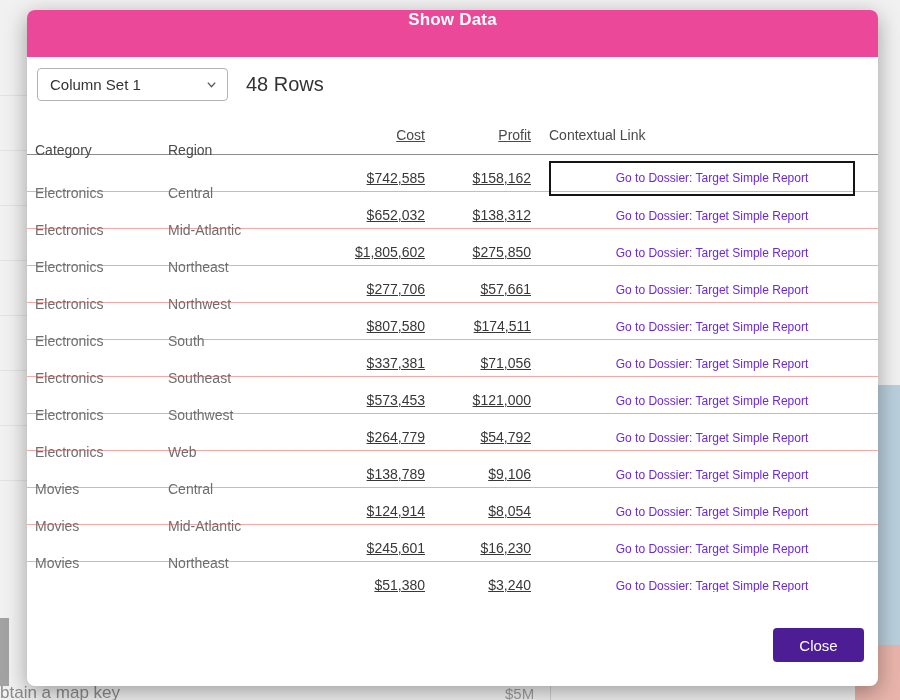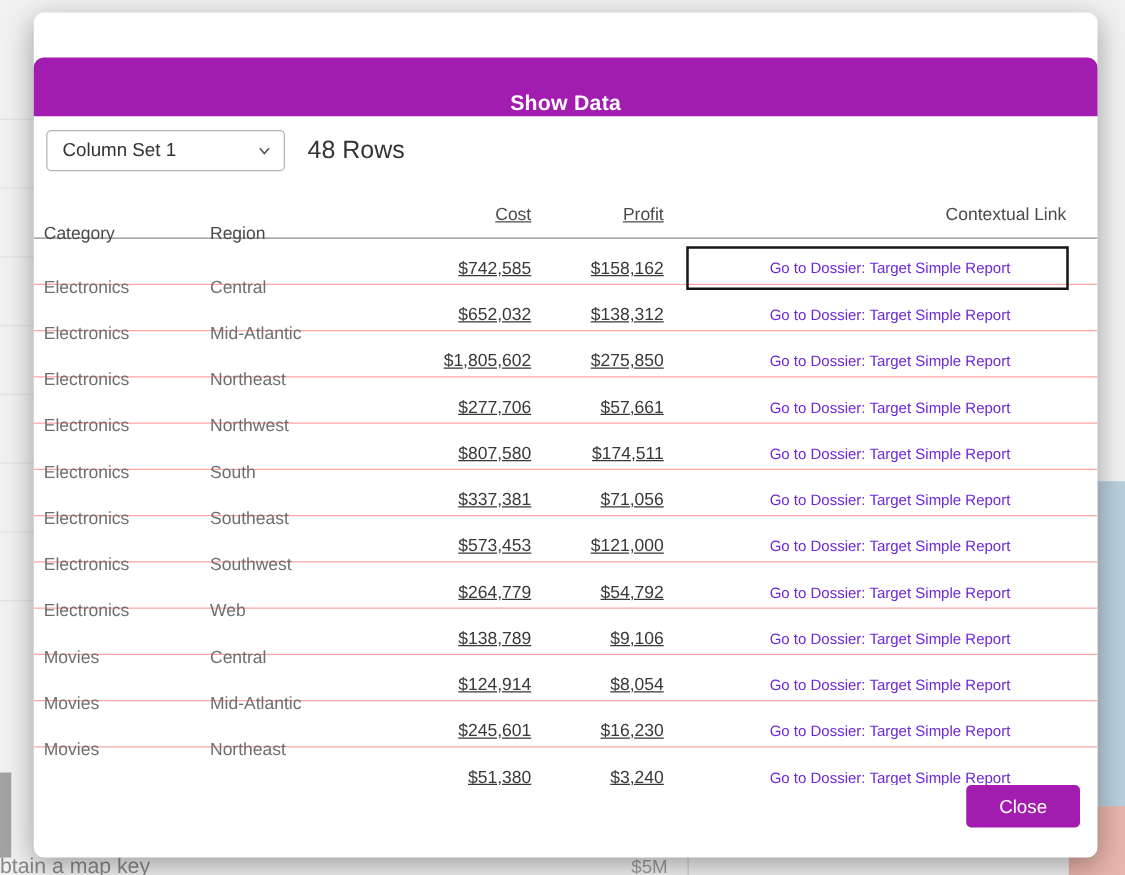--- a/index.html
+++ b/index.html
@@ -21,23 +21,23 @@
   .bg-vline { position:absolute; left:550px; top:686px; width:1px; height:14px; background:#cfcfcf; }
 
   
   .modal {
     position:absolute; left:27px; top:10px; width:851px; height:676px;
     background:#fff; border-radius:8px; z-index:2;
     box-shadow:0 6px 22px rgba(0,0,0,.35);
     display:flex; flex-direction:column;
   }
   .modal-header {
-    height:47px; flex:0 0 47px; background:#a21caf;
+    height:47px; flex:0 0 47px; background:#ec4899;
     border-radius:8px 8px 0 0;
-    display:flex; align-items:flex-end; justify-content:center;margin-top:36px;
+    display:flex; align-items:flex-start; justify-content:center;
   }
   .modal-title { color:#fff; font-size:17px; font-weight:bold; letter-spacing:.2px; }
 
   
   .toolbar {
     flex:0 0 55px; display:flex; align-items:center;
     padding:0 14px 0 10px;
   }
   .select-box {
     width:191px; height:33px; border:1px solid #b3b3b3; border-radius:4px;
@@ -74,32 +74,32 @@
     grid-template-columns:133px 150px 107px 106px 1fr 306px;
     padding:0 23px 0 8px; align-items:center; height:37px;
   }
   .thead-row { height:43px; color:#4a4a4a; font-size:14px; border-bottom:1px solid #8c8c8c; }
   .tbody .trow { border-bottom:1px solid #fca5a5; font-size:14px; }
   .c-cat, .c-reg { color:#6e6e6e;margin-top:30px; }
   .c-cost, .c-profit { text-align:right; color:#383838;text-decoration:underline; }
   .thead-row .c-cat, .thead-row .c-reg { color:#4a4a4a; }
   .thead-row .c-cost, .thead-row .c-profit { color:#4a4a4a; }
   .c-link { text-align:center; }
-  .thead-row .c-link { text-align:right; padding-right:2px; }
+  .thead-row .c-link { text-align:left; padding-right:2px; }
   .link { color:#6d28d9; font-size:12px; text-decoration:none; cursor:pointer;margin-left:20px; }
   .c-link.focused {
     border:2px solid #151515; height:35px;
     display:flex; align-items:center; justify-content:center;
   }
 
   
   .modal-footer { flex:1 1 auto; position:relative; }
   .close-btn {
     position:absolute; right:14px; bottom:24px;
-    width:91px; height:34px; background:#a21caf; color:#fff;
+    width:91px; height:34px; background:#4c1d95; color:#fff;
     border:none; border-radius:4px; font-size:15px;
     font-family:"Liberation Sans", sans-serif; cursor:pointer;
   }
 </style>
 </head>
 <body>
 
 <div class="bg-layer">
   <div class="bg-line" style="top:95px"></div>
   <div class="bg-line" style="top:150px"></div>

